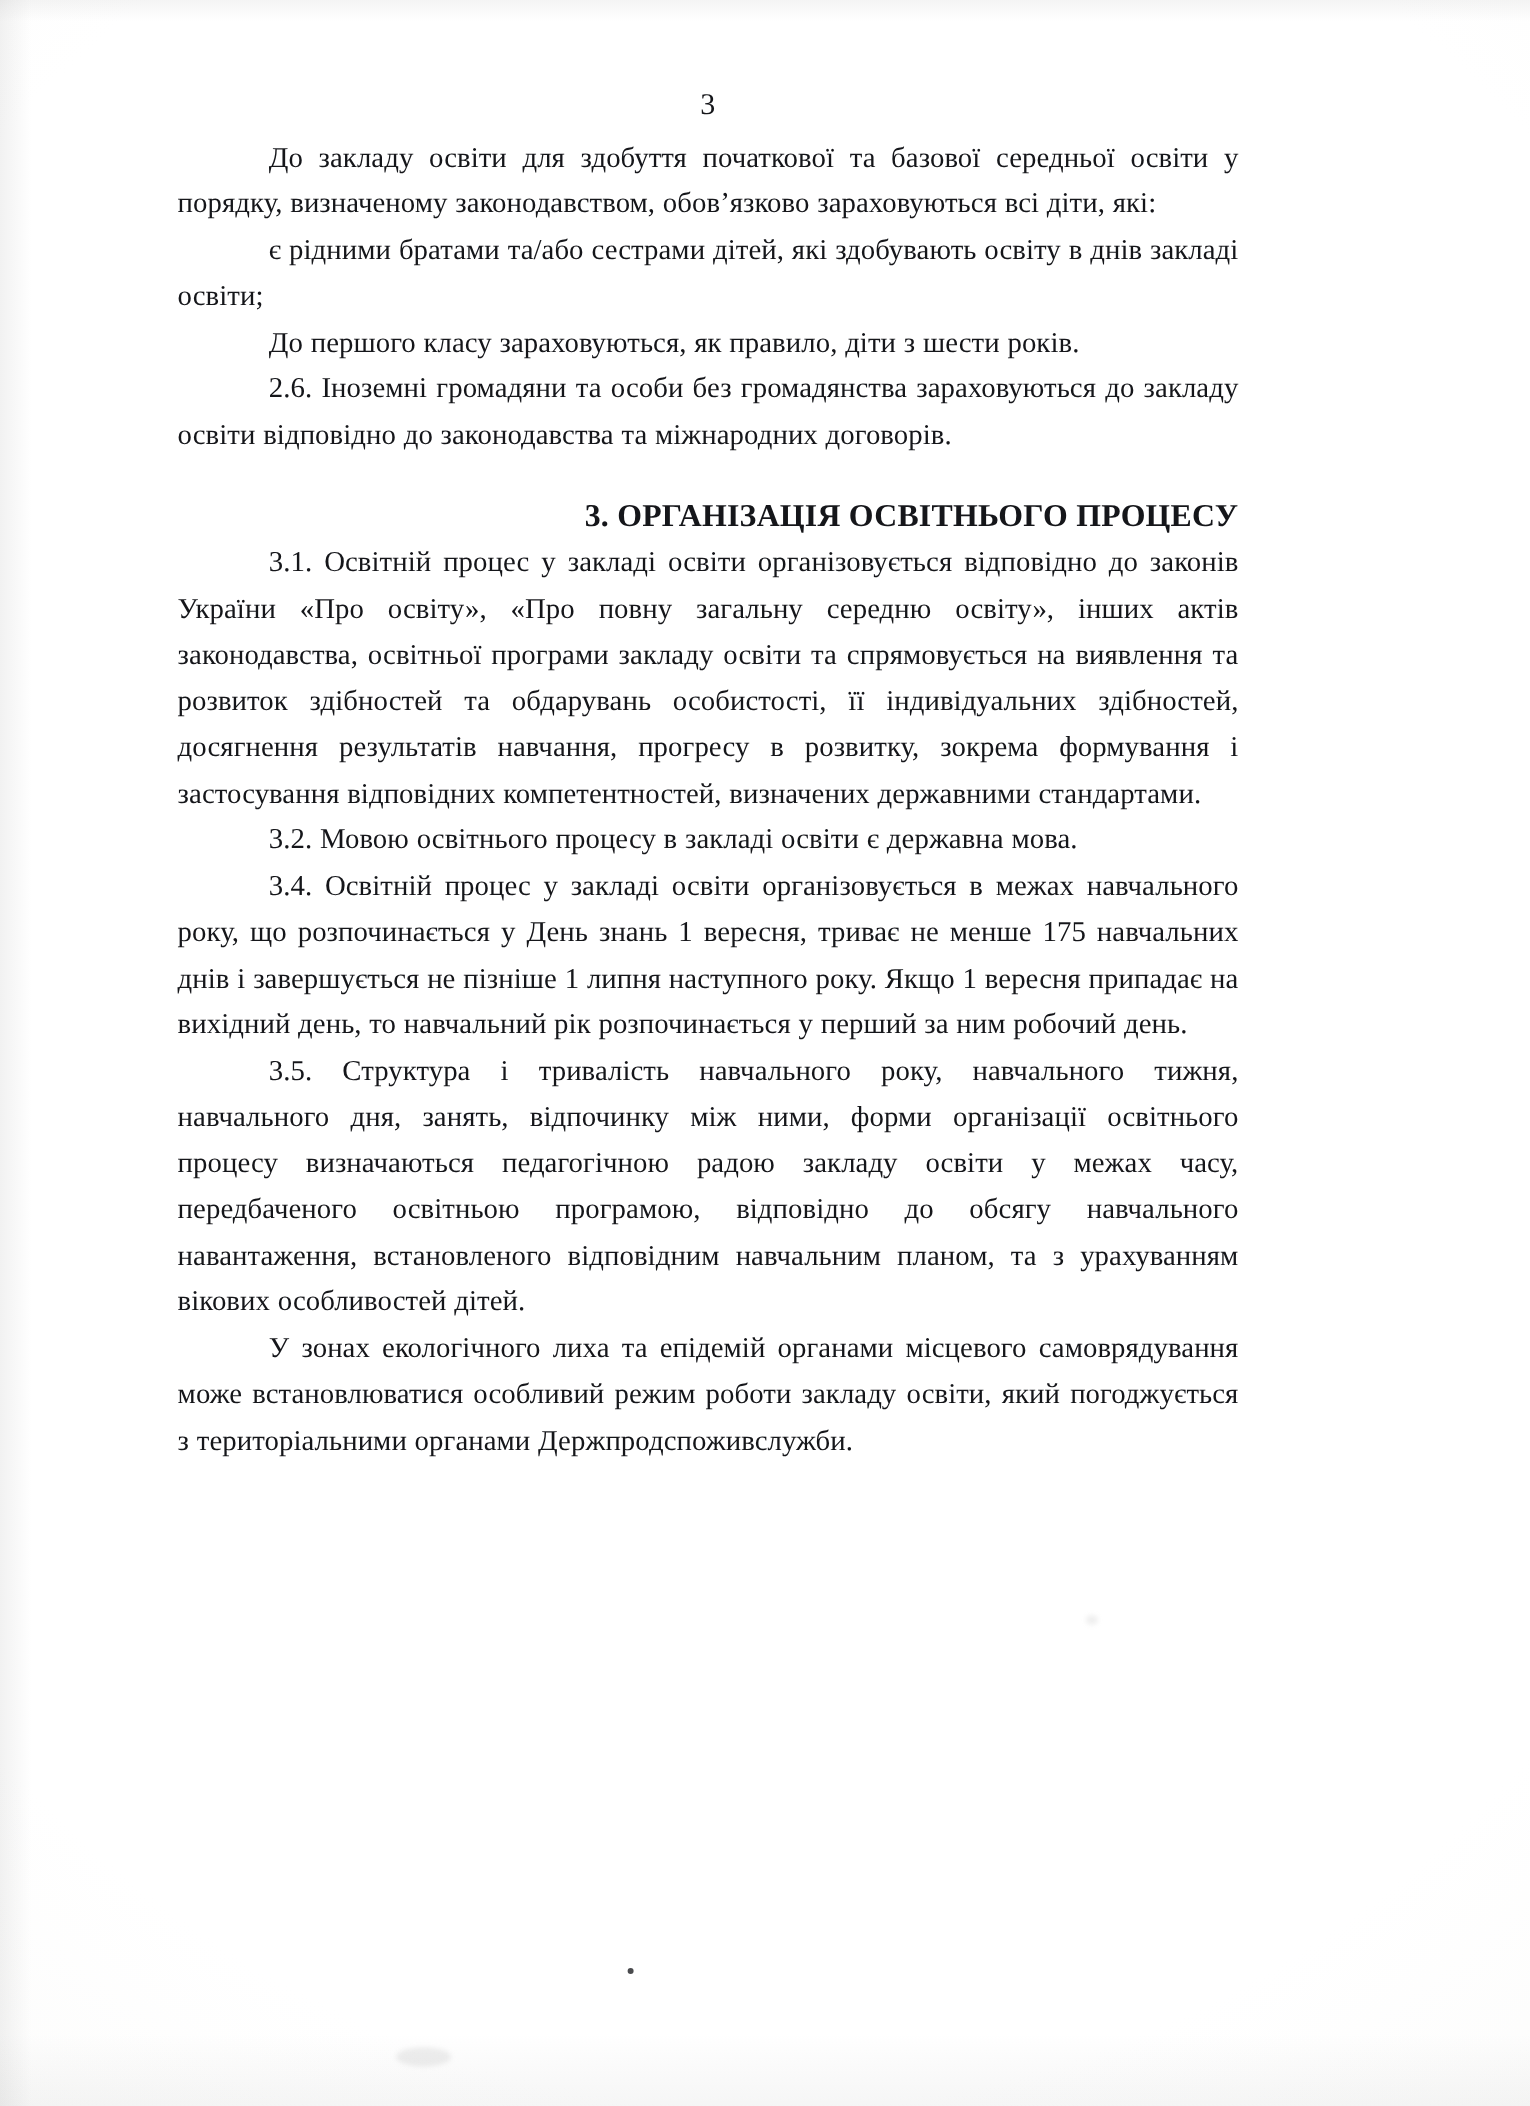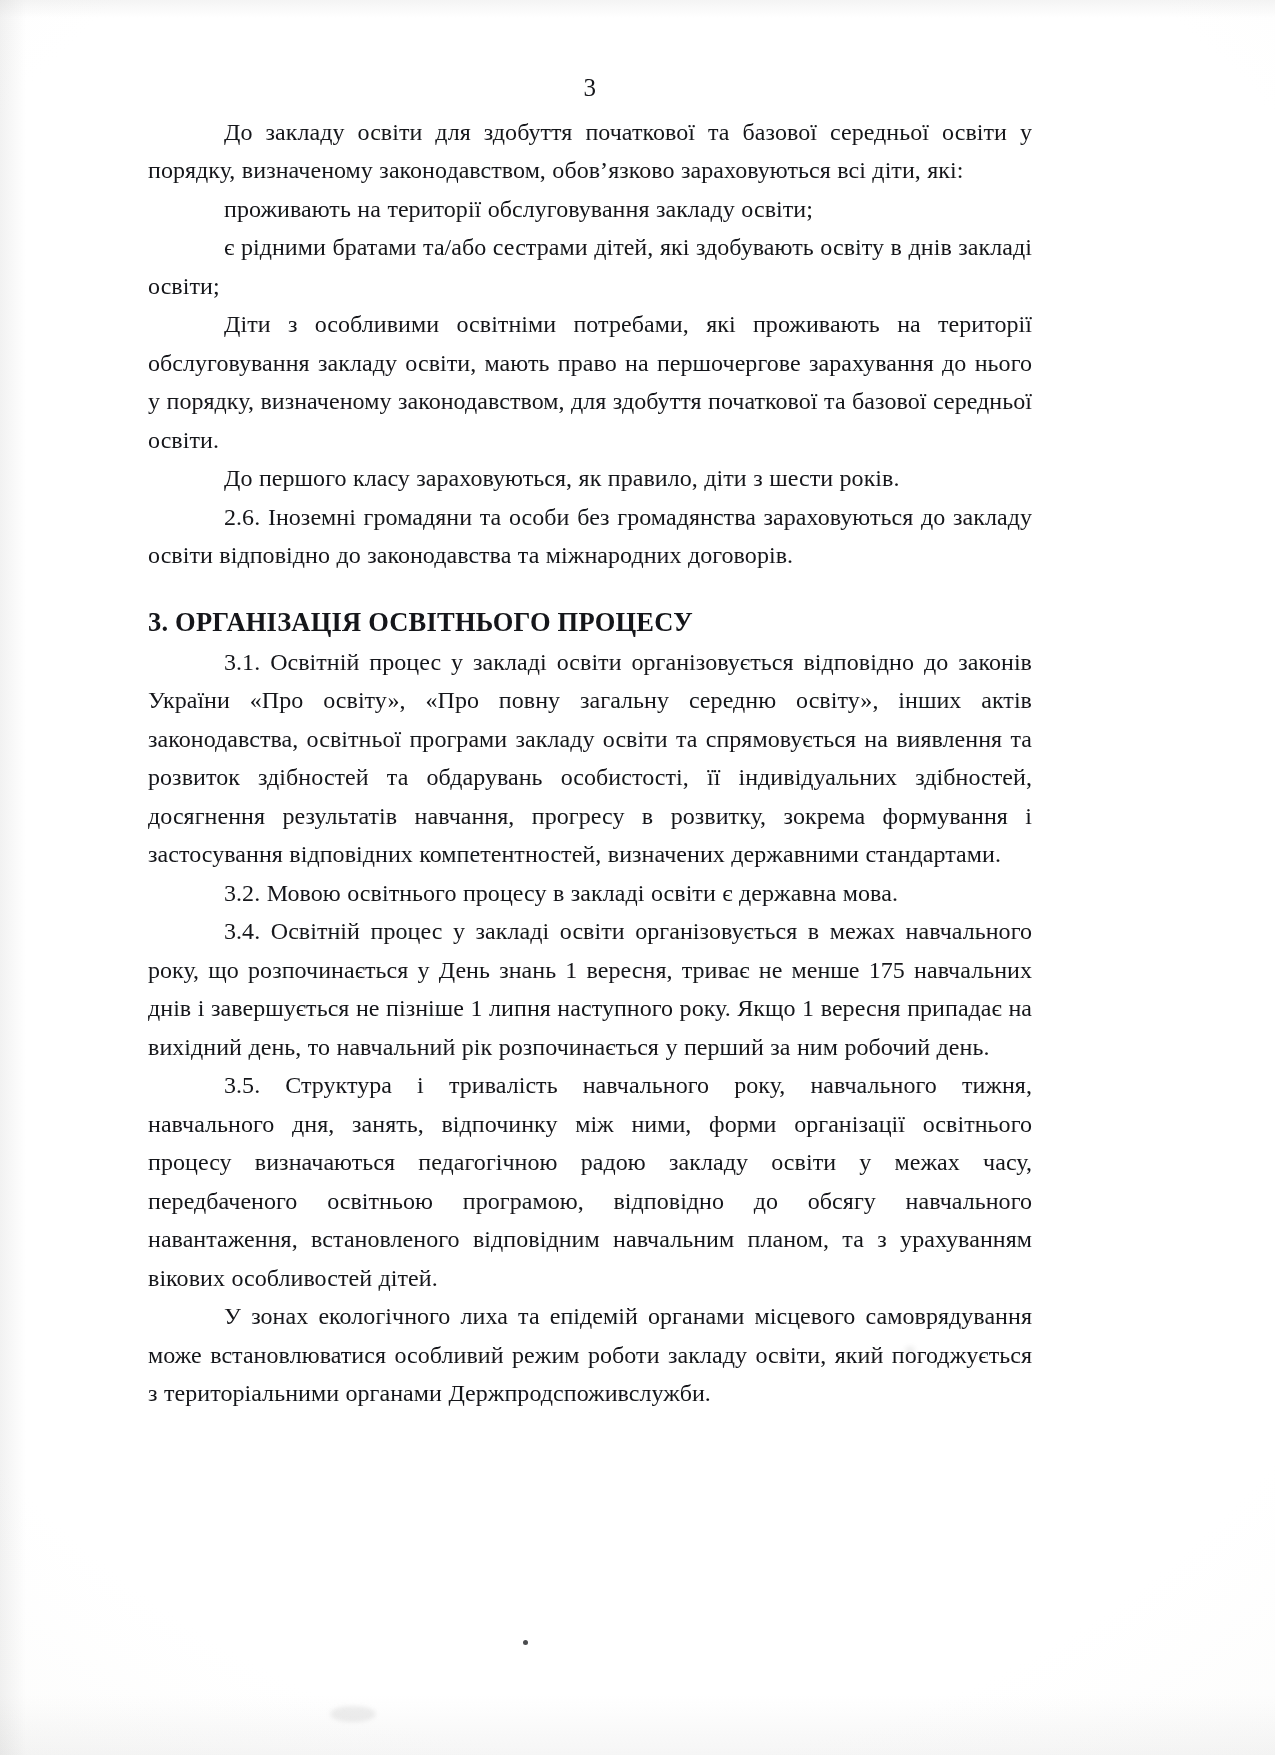--- a/index.html
+++ b/index.html
@@ -72,21 +72,21 @@
 
   p.para.indent-list {
     text-indent: 76px;
   }
 
   h2.section-heading {
     margin: 28px 0 2px 0;
     font-size: 26.5px;
     line-height: 38px;
     font-weight: bold;
-    text-align: left;
+    text-align: right;
     letter-spacing: 0.2px;
     font-family: Liberation Serif, serif;
   }
 
   
   .scan-speck {
     position: absolute;
     width: 5px;
     height: 5px;
     border-radius: 50%;
@@ -112,23 +112,21 @@
 <div class="scan-surface"></div>
 <div class="scan-edge-left"></div>
 <div class="scan-edge-top"></div>
 <div class="scan-edge-bottom"></div>
 
 <div class="page">
 
   <div class="page-number">3</div>
 
   <p class="para">До закладу освіти для здобуття початкової та базової середньої освіти у порядку, визначеному законодавством, обов’язково зараховуються всі діти, які:</p>
-  <p class="para indent-list">проживають на території обслуговування закладу освіти;</p>
   <p class="para indent-list">є рідними братами та/або сестрами дітей, які здобувають освіту в днів закладі освіти;</p>
-  <p class="para">Діти з особливими освітніми потребами, які проживають на території обслуговування закладу освіти, мають право на першочергове зарахування до нього у порядку, визначеному законодавством, для здобуття початкової та базової середньої освіти.</p>
   <p class="para">До першого класу зараховуються, як правило, діти з шести років.</p>
   <p class="para">2.6. Іноземні громадяни та особи без громадянства зараховуються до закладу освіти відповідно до законодавства та міжнародних договорів.</p>
 
   <h2 class="section-heading">3.  ОРГАНІЗАЦІЯ ОСВІТНЬОГО ПРОЦЕСУ</h2>
 
   <p class="para">3.1. Освітній процес у закладі освіти організовується відповідно до законів України «Про освіту», «Про повну загальну середню освіту», інших актів законодавства, освітньої програми закладу освіти та спрямовується на виявлення та розвиток здібностей та обдарувань особистості, її індивідуальних здібностей, досягнення результатів навчання, прогресу в розвитку, зокрема формування і застосування відповідних компетентностей, визначених державними стандартами.</p>
   <p class="para">3.2. Мовою освітнього процесу в закладі освіти є державна мова.</p>
   <p class="para">3.4. Освітній процес у закладі освіти організовується в межах навчального року, що розпочинається у День знань 1 вересня, триває не менше 175 навчальних днів і завершується не пізніше 1 липня наступного року. Якщо 1 вересня припадає на вихідний день, то навчальний рік розпочинається у перший за ним робочий день.</p>
   <p class="para">3.5. Структура і тривалість навчального року, навчального тижня, навчального дня, занять, відпочинку між ними, форми організації освітнього процесу визначаються педагогічною радою закладу освіти у межах часу, передбаченого освітньою програмою, відповідно до обсягу навчального навантаження, встановленого відповідним навчальним планом, та з урахуванням вікових особливостей дітей.</p>
   <p class="para">У зонах екологічного лиха та епідемій органами місцевого самоврядування може встановлюватися особливий режим роботи закладу освіти, який погоджується з територіальними органами Держпродспоживслужби.</p>

